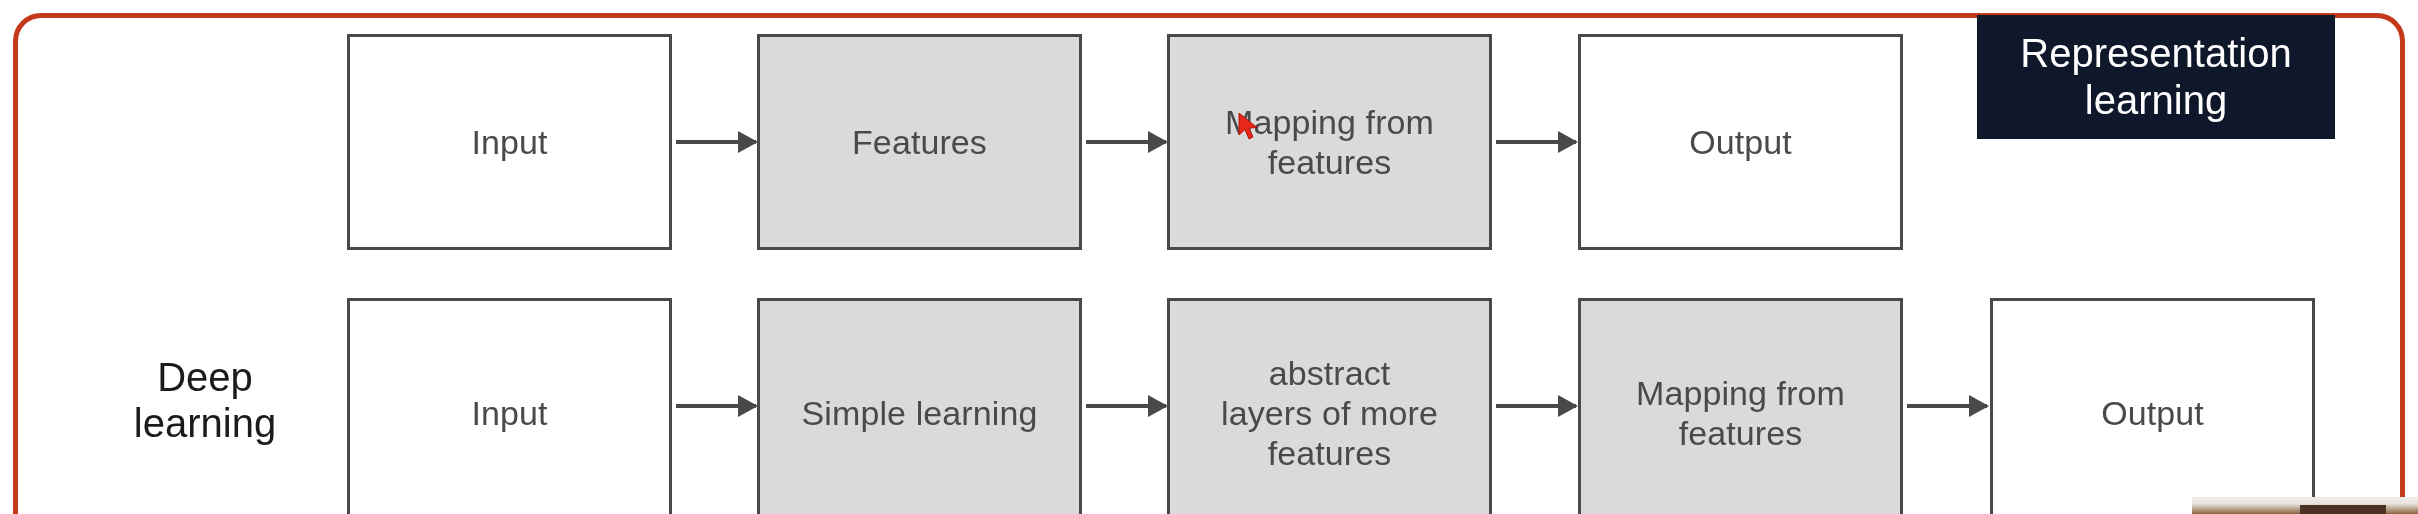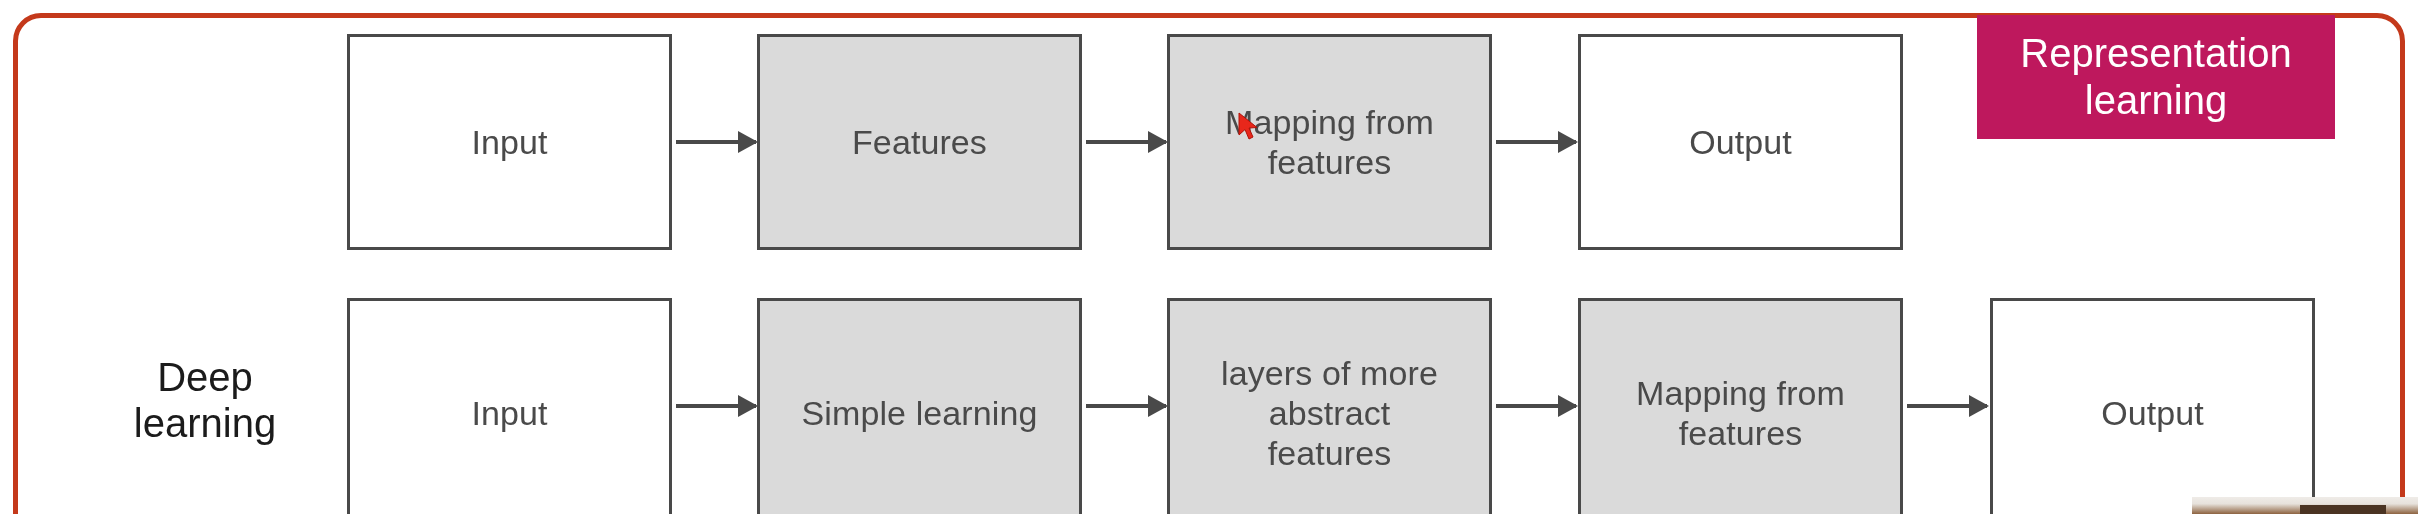--- a/index.html
+++ b/index.html
@@ -72,21 +72,21 @@
     font-size:40px;
     line-height:1.14;
     color:#1b1b1b;
   }
 
   
   #banner{
     position:absolute;
     left:1977px;top:15px;
     width:358px;height:124px;
-    background:#be185d;
+    background:#0f172a;
     color:#ffffff;
     display:flex;
     align-items:center;
     justify-content:center;
     text-align:center;
     font-size:40px;
     line-height:1.18;
     z-index:5;
   }
 
@@ -155,22 +155,22 @@
 
   <div class="arrow" style="left:676px;top:404px;width:80px;"></div>
 
   <div class="box gray" style="left:757px;top:298px;width:325px;height:230px;">
     <span>Simple learning</span>
   </div>
 
   <div class="arrow" style="left:1086px;top:404px;width:80px;"></div>
 
   <div class="box gray" style="left:1167px;top:298px;width:325px;height:230px;flex-direction:column;justify-content:center;">
+    <span>abstract</span>
     <span>layers of more</span>
-    <span>abstract</span>
     <span>features</span>
   </div>
 
   <div class="arrow" style="left:1496px;top:404px;width:80px;"></div>
 
   <div class="box gray" style="left:1578px;top:298px;width:325px;height:230px;flex-direction:column;justify-content:center;">
     <span>Mapping from</span>
     <span>features</span>
   </div>
 

